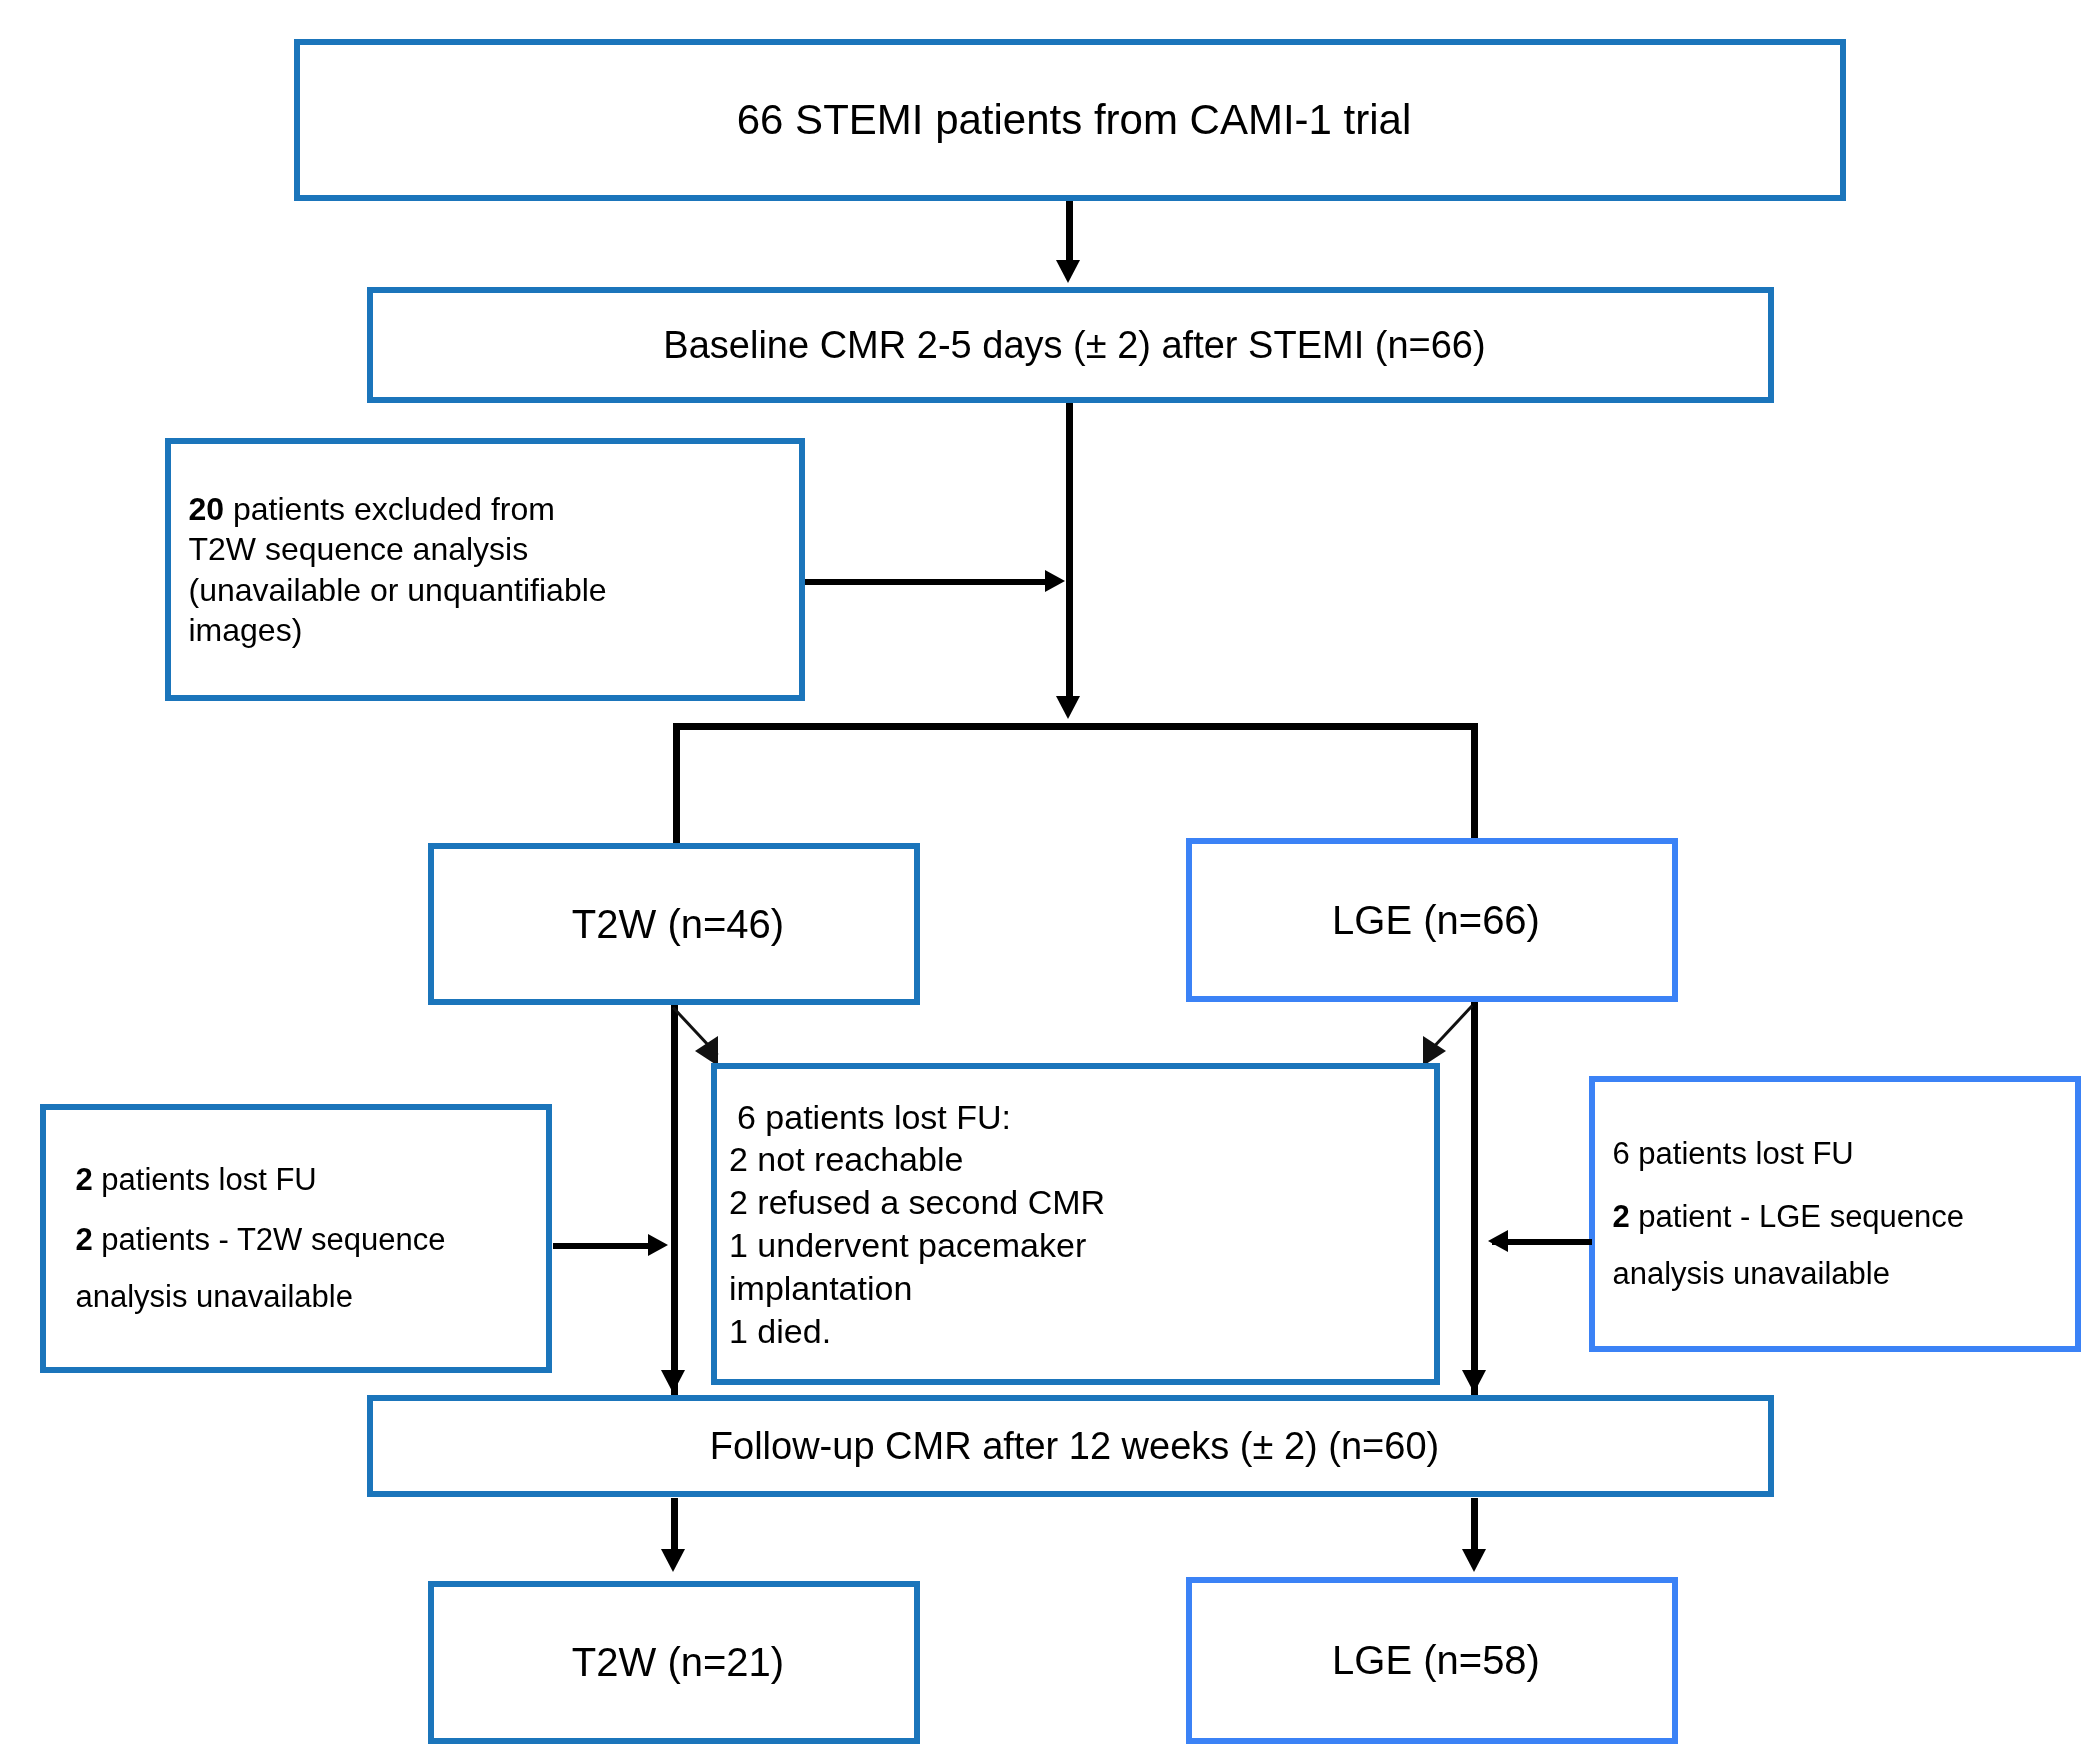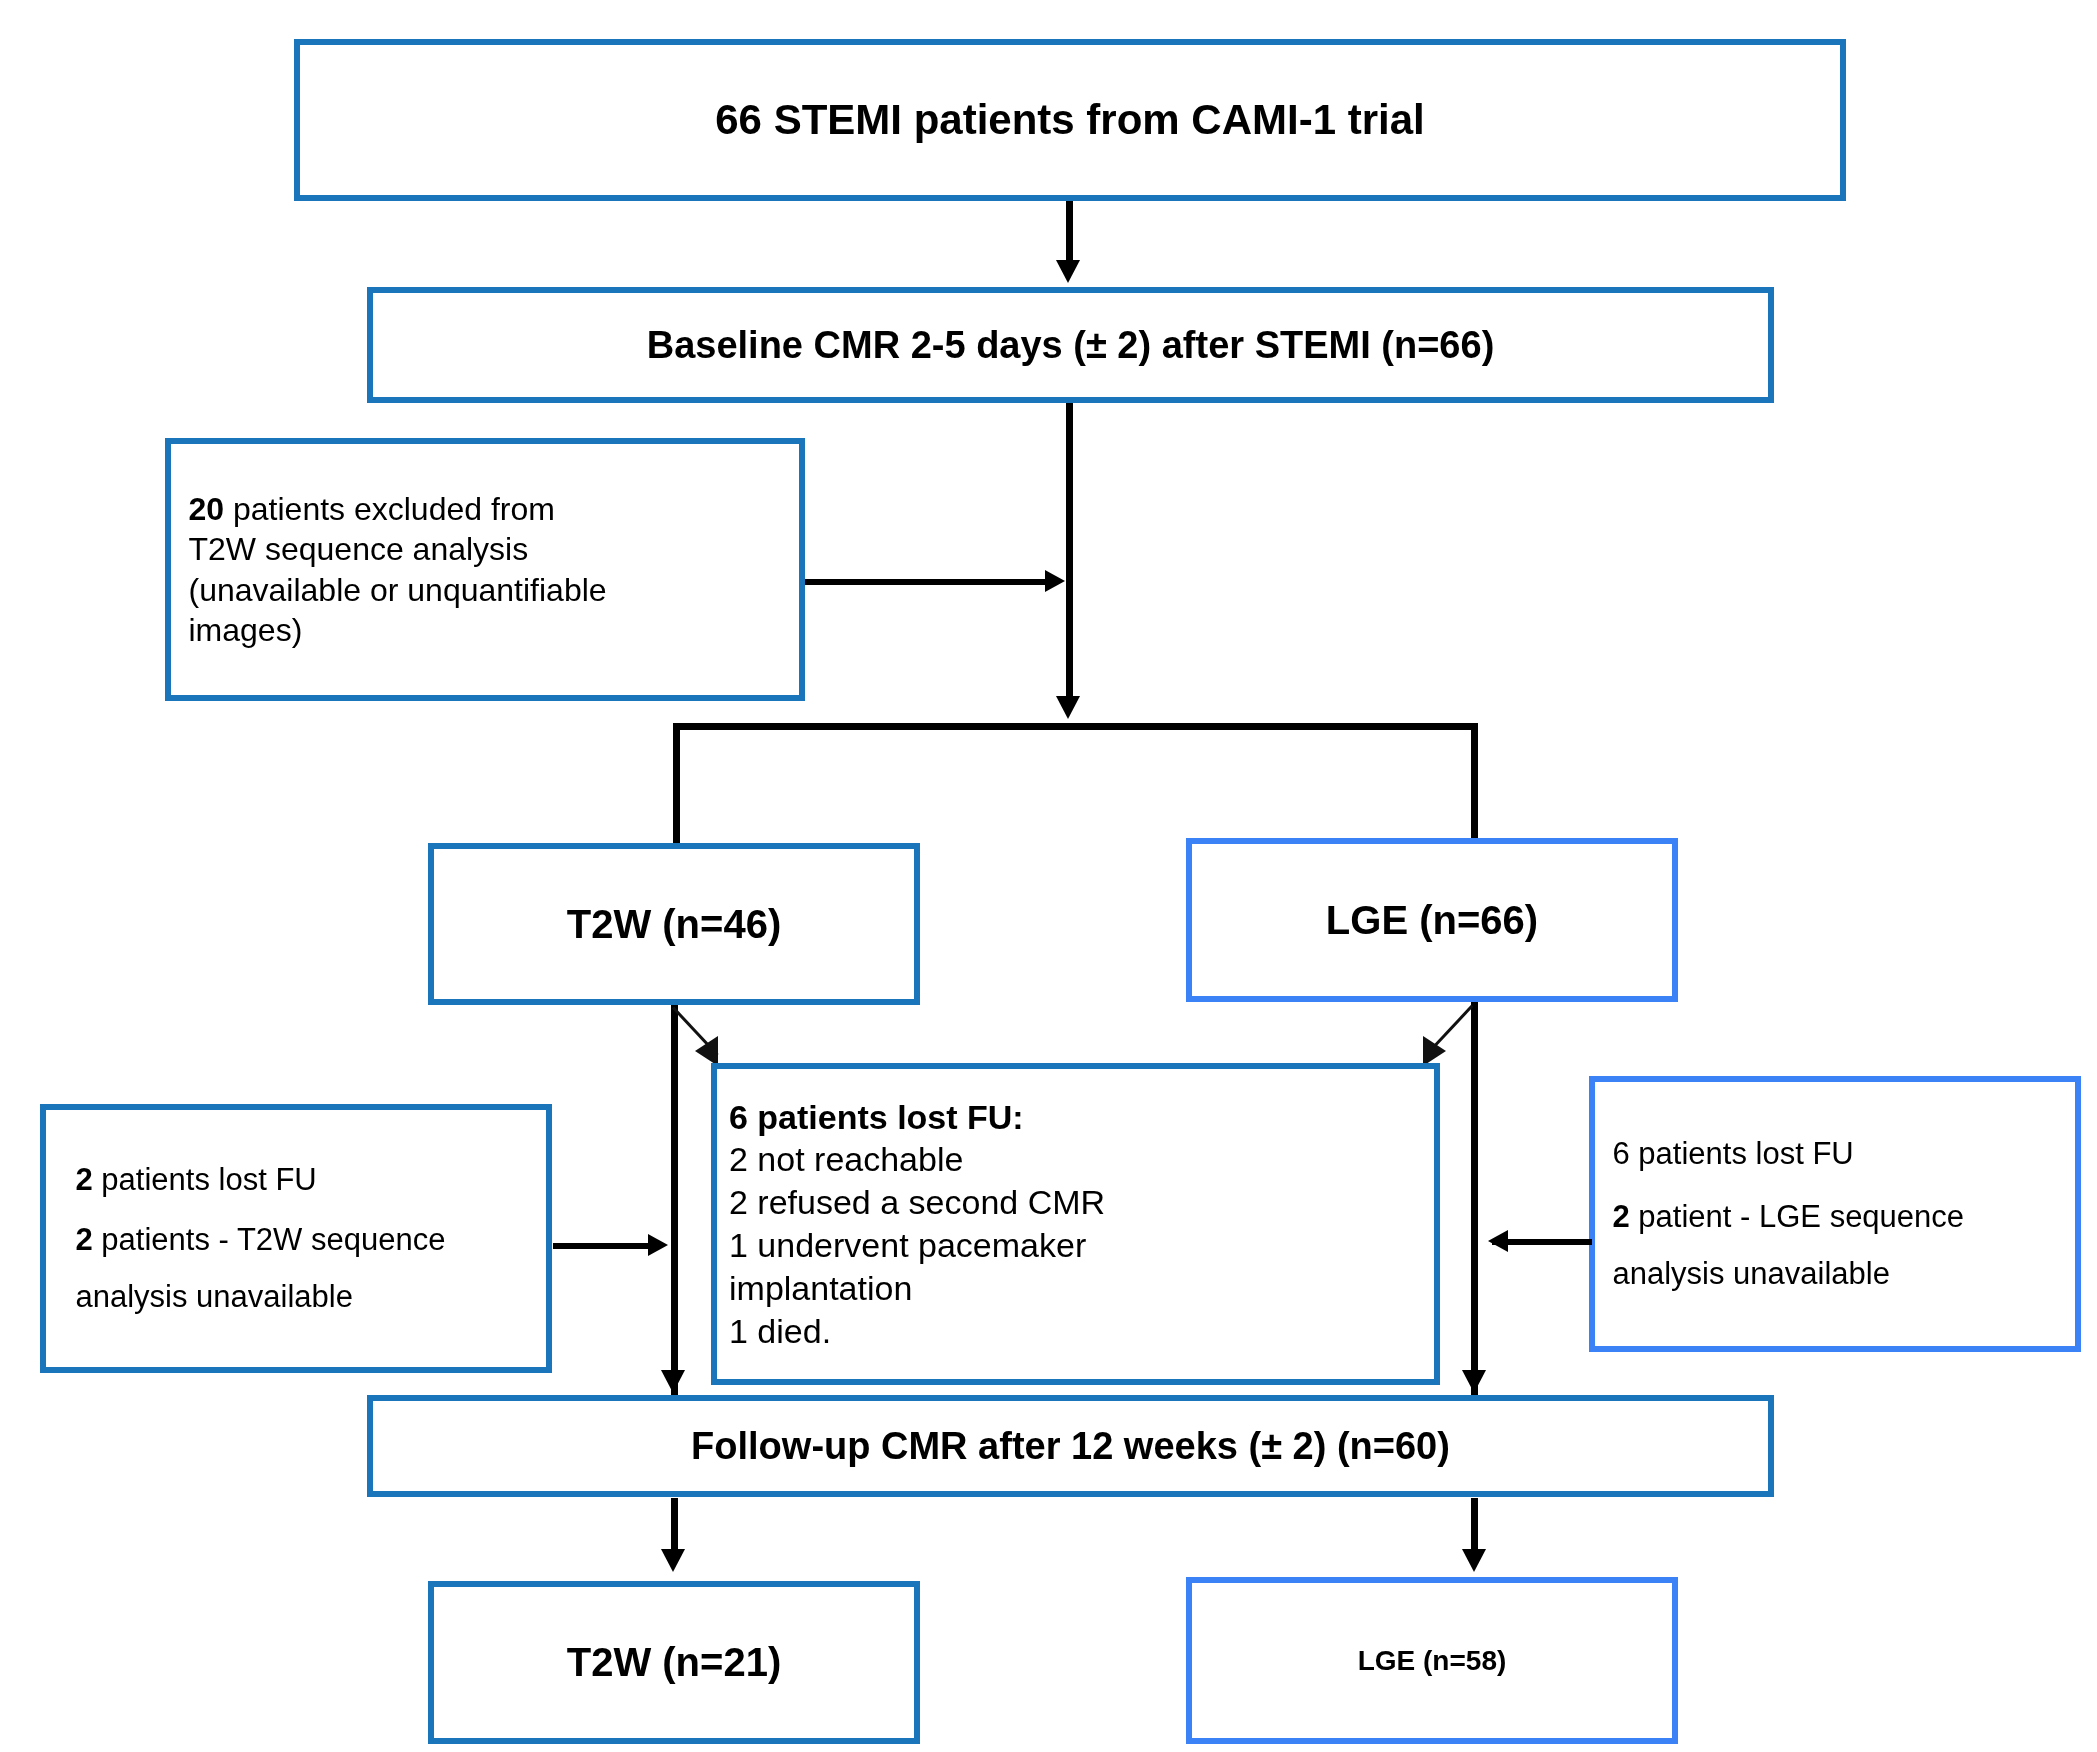--- a/index.html
+++ b/index.html
@@ -4,21 +4,21 @@
 <style>
   html,body{margin:0;padding:0;background:#ffffff;}
   body{font-family:"Liberation Sans", sans-serif;}
   #stage{position:relative;width:2097px;height:1752px;background:#fff;overflow:hidden;}
 
   .box{position:absolute;box-sizing:border-box;background:#ffffff;display:flex;
        align-items:center;justify-content:center;text-align:center;color:#000;}
   .blue{border:6px solid #1b75bb;}
   .gray{border:6px solid #3b82f6;}
 
-  .bold-title{font-weight:bold;}
+  .bold-title{font-weight:normal;padding-left:8px;}
   .txt-left{justify-content:flex-start;text-align:left;}
   .inner{padding:0 17.5px;width:100%;}
 
   .line{position:absolute;background:#000;}
   .vline{width:7.4px;}
   .hline{height:7.4px;}
   .thin-h{height:6px;}
 
   
   .arrow-down{position:absolute;width:0;height:0;
@@ -145,18 +145,18 @@
   <div class="line vline" style="left:671px;top:1498px;height:62px;"></div>
   <div class="arrow-down" style="left:661px;top:1549px;"></div>
 
   <div class="line vline" style="left:1471px;top:1498px;height:62px;"></div>
   <div class="arrow-down" style="left:1462px;top:1549px;"></div>
 
   <div class="box blue bold-title" style="left:428px;top:1581px;width:492px;height:163px;font-size:40px;">
     <span class="inner">T2W  (n=21)</span>
   </div>
 
-  <div class="box gray bold-title" style="left:1186px;top:1577px;width:492px;height:167px;font-size:28px;">
+  <div class="box gray bold-title" style="left:1186px;top:1577px;width:492px;height:167px;font-size:40px;">
     <span class="inner">LGE (n=58)</span>
   </div>
 
 </div>
 
 
 </body></html>

